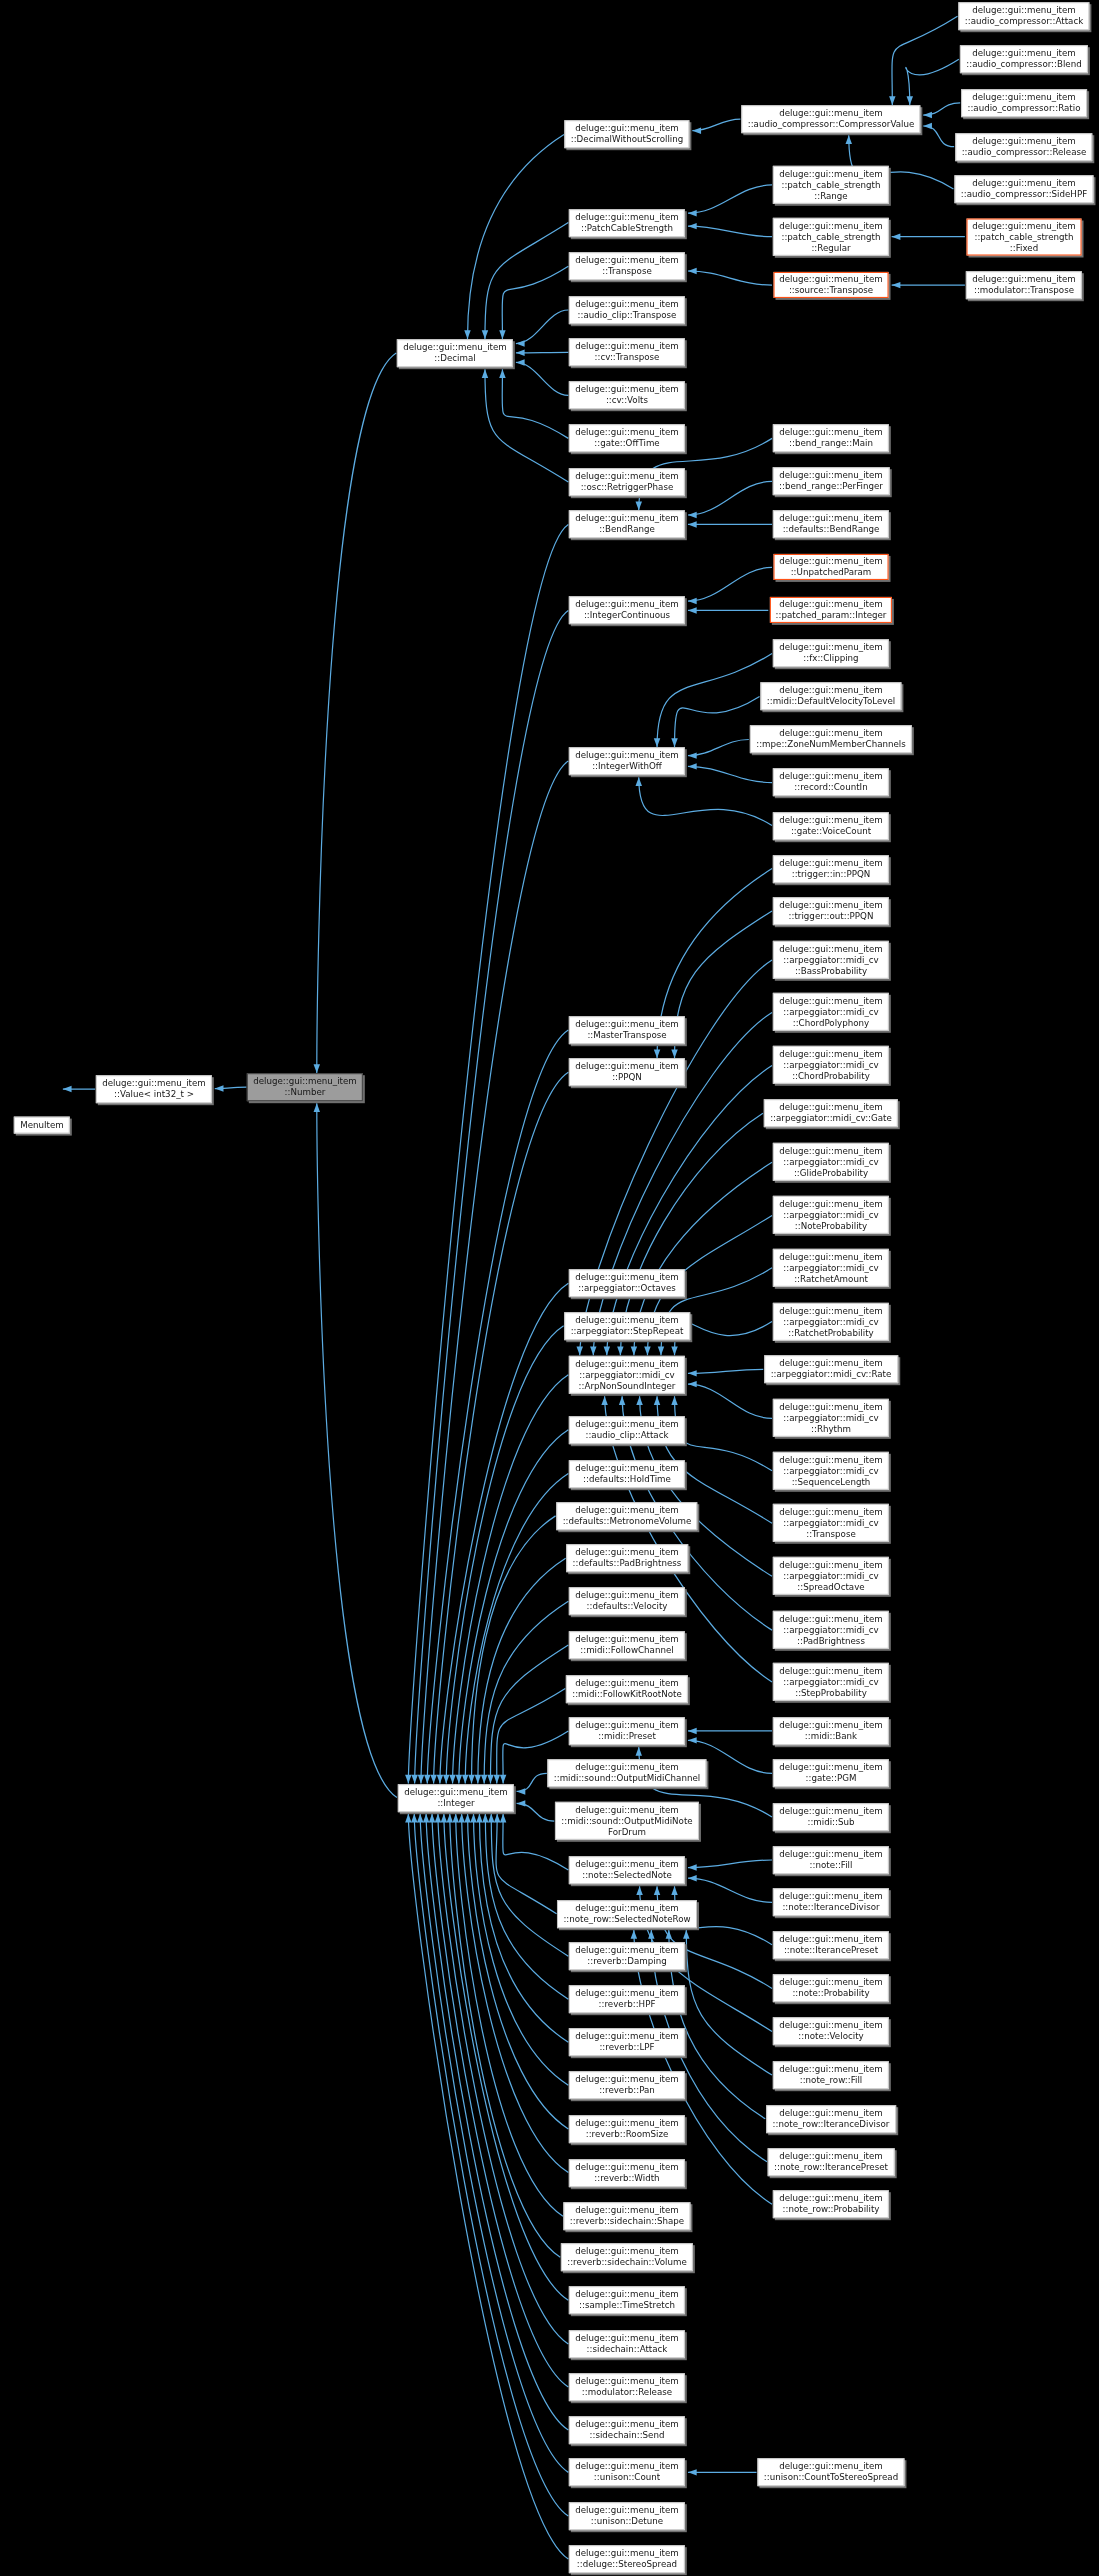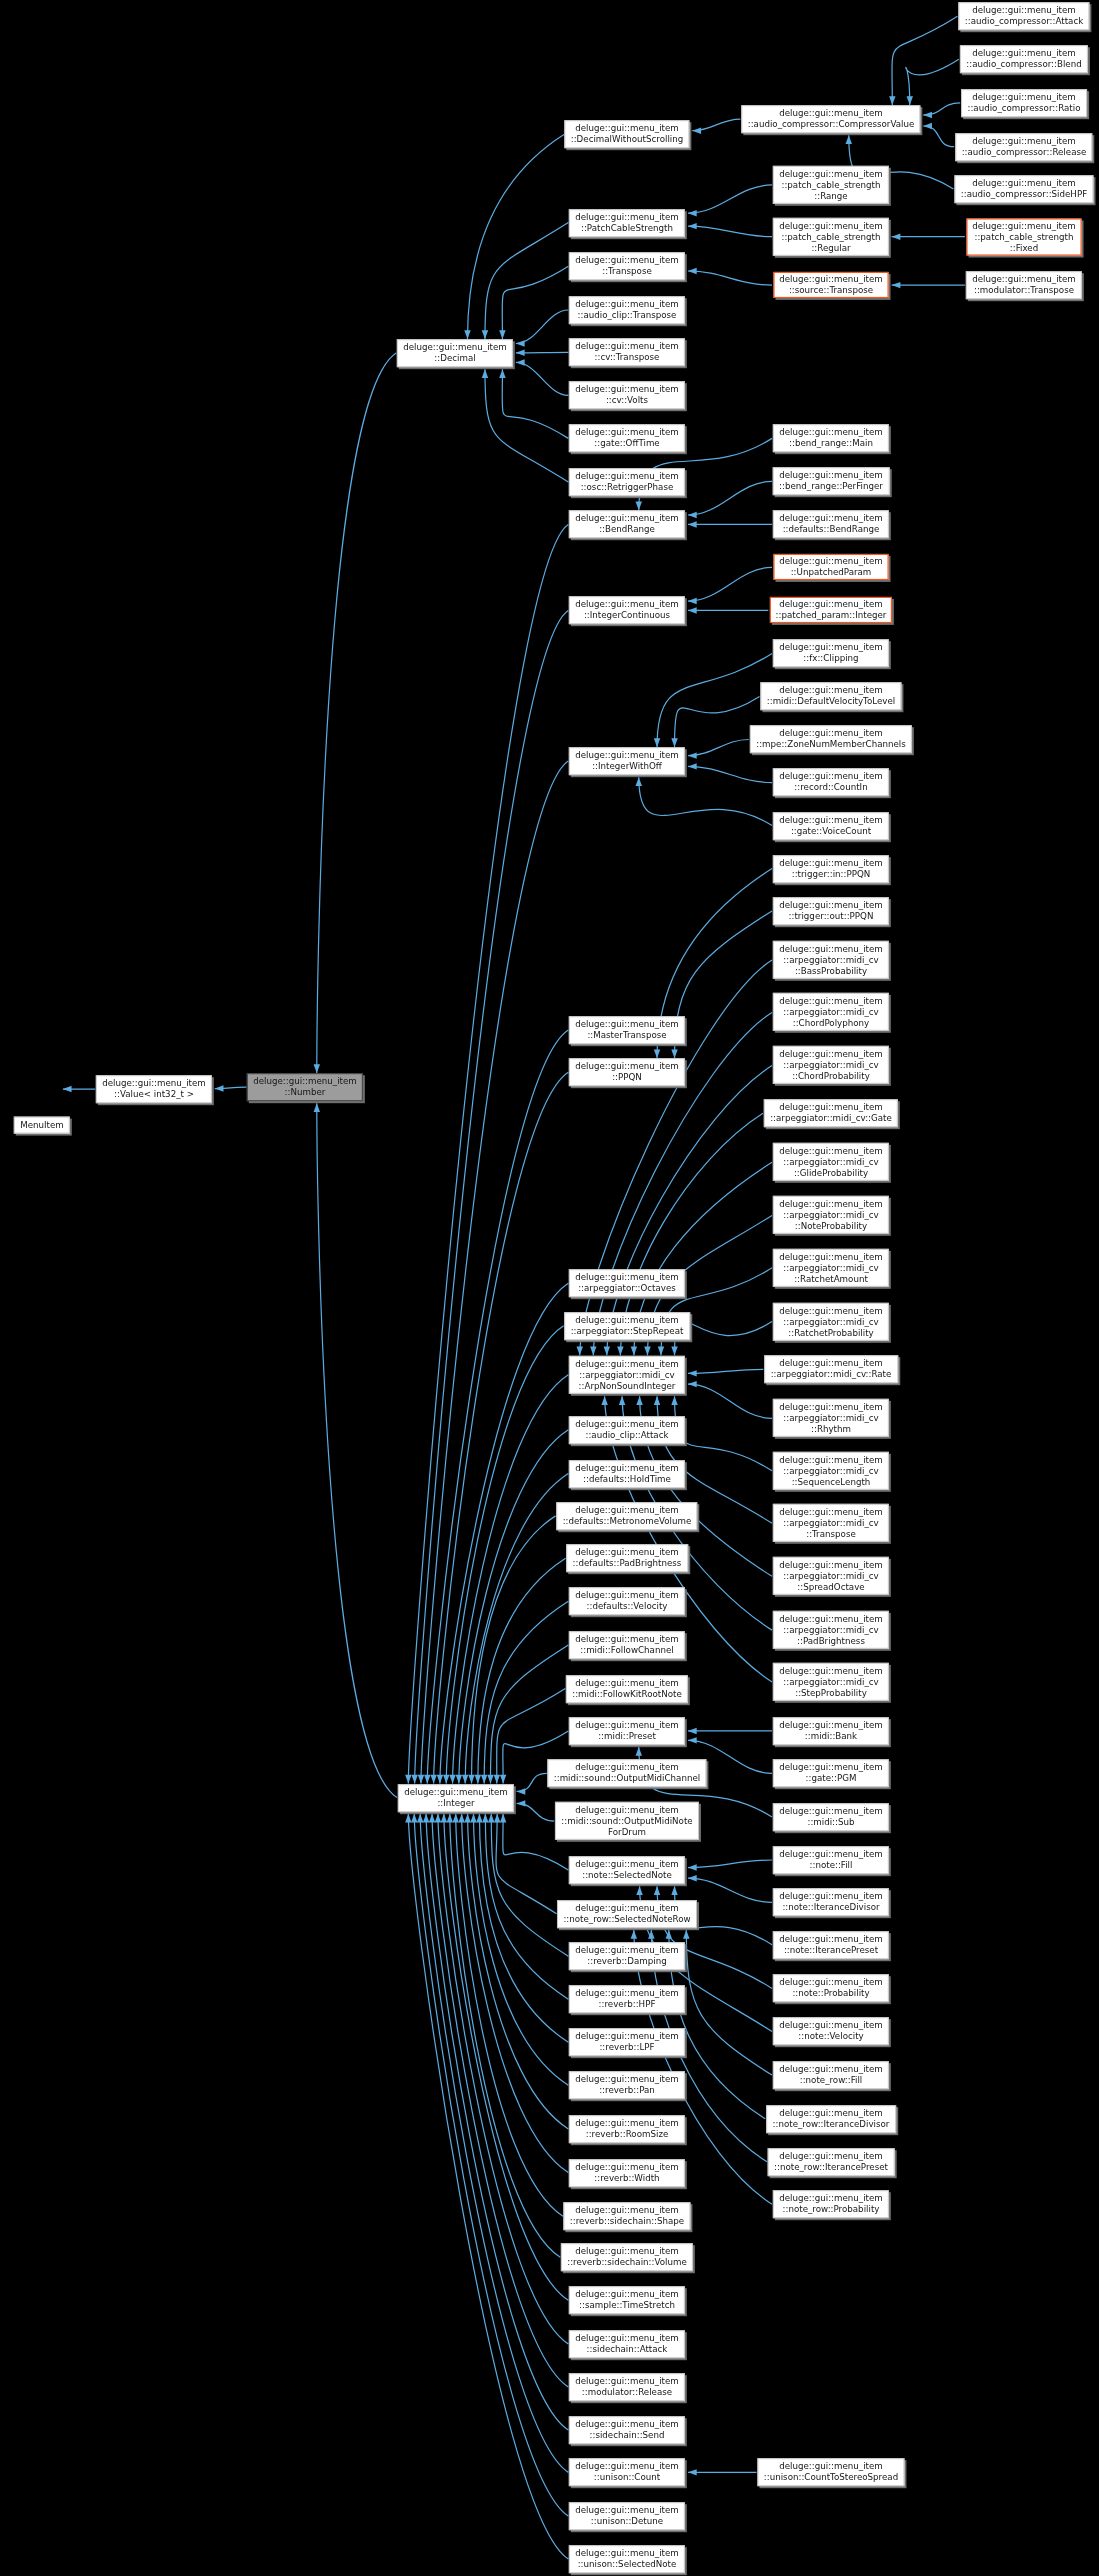--- a/index.html
+++ b/index.html
@@ -401,21 +401,21 @@
     <div class="node" style="left: 627px; top: 2472px;">
       <span class="line">deluge::gui::menu_item</span>
       <span class="line">::unison::Count</span>
     </div>
     <div class="node" style="left: 627px; top: 2516px;">
       <span class="line">deluge::gui::menu_item</span>
       <span class="line">::unison::Detune</span>
     </div>
     <div class="node" style="left: 627px; top: 2559px;">
       <span class="line">deluge::gui::menu_item</span>
-      <span class="line">::unison::SelectedNote</span>
+      <span class="line">::deluge::StereoSpread</span>
     </div>
     <div class="node" style="left: 831px; top: 119px;">
       <span class="line">deluge::gui::menu_item</span>
       <span class="line">::audio_compressor::CompressorValue</span>
     </div>
     <div class="node" style="left: 831px; top: 185px;">
       <span class="line">deluge::gui::menu_item</span>
       <span class="line">::patch_cable_strength</span>
       <span class="line">::Range</span>
     </div>

